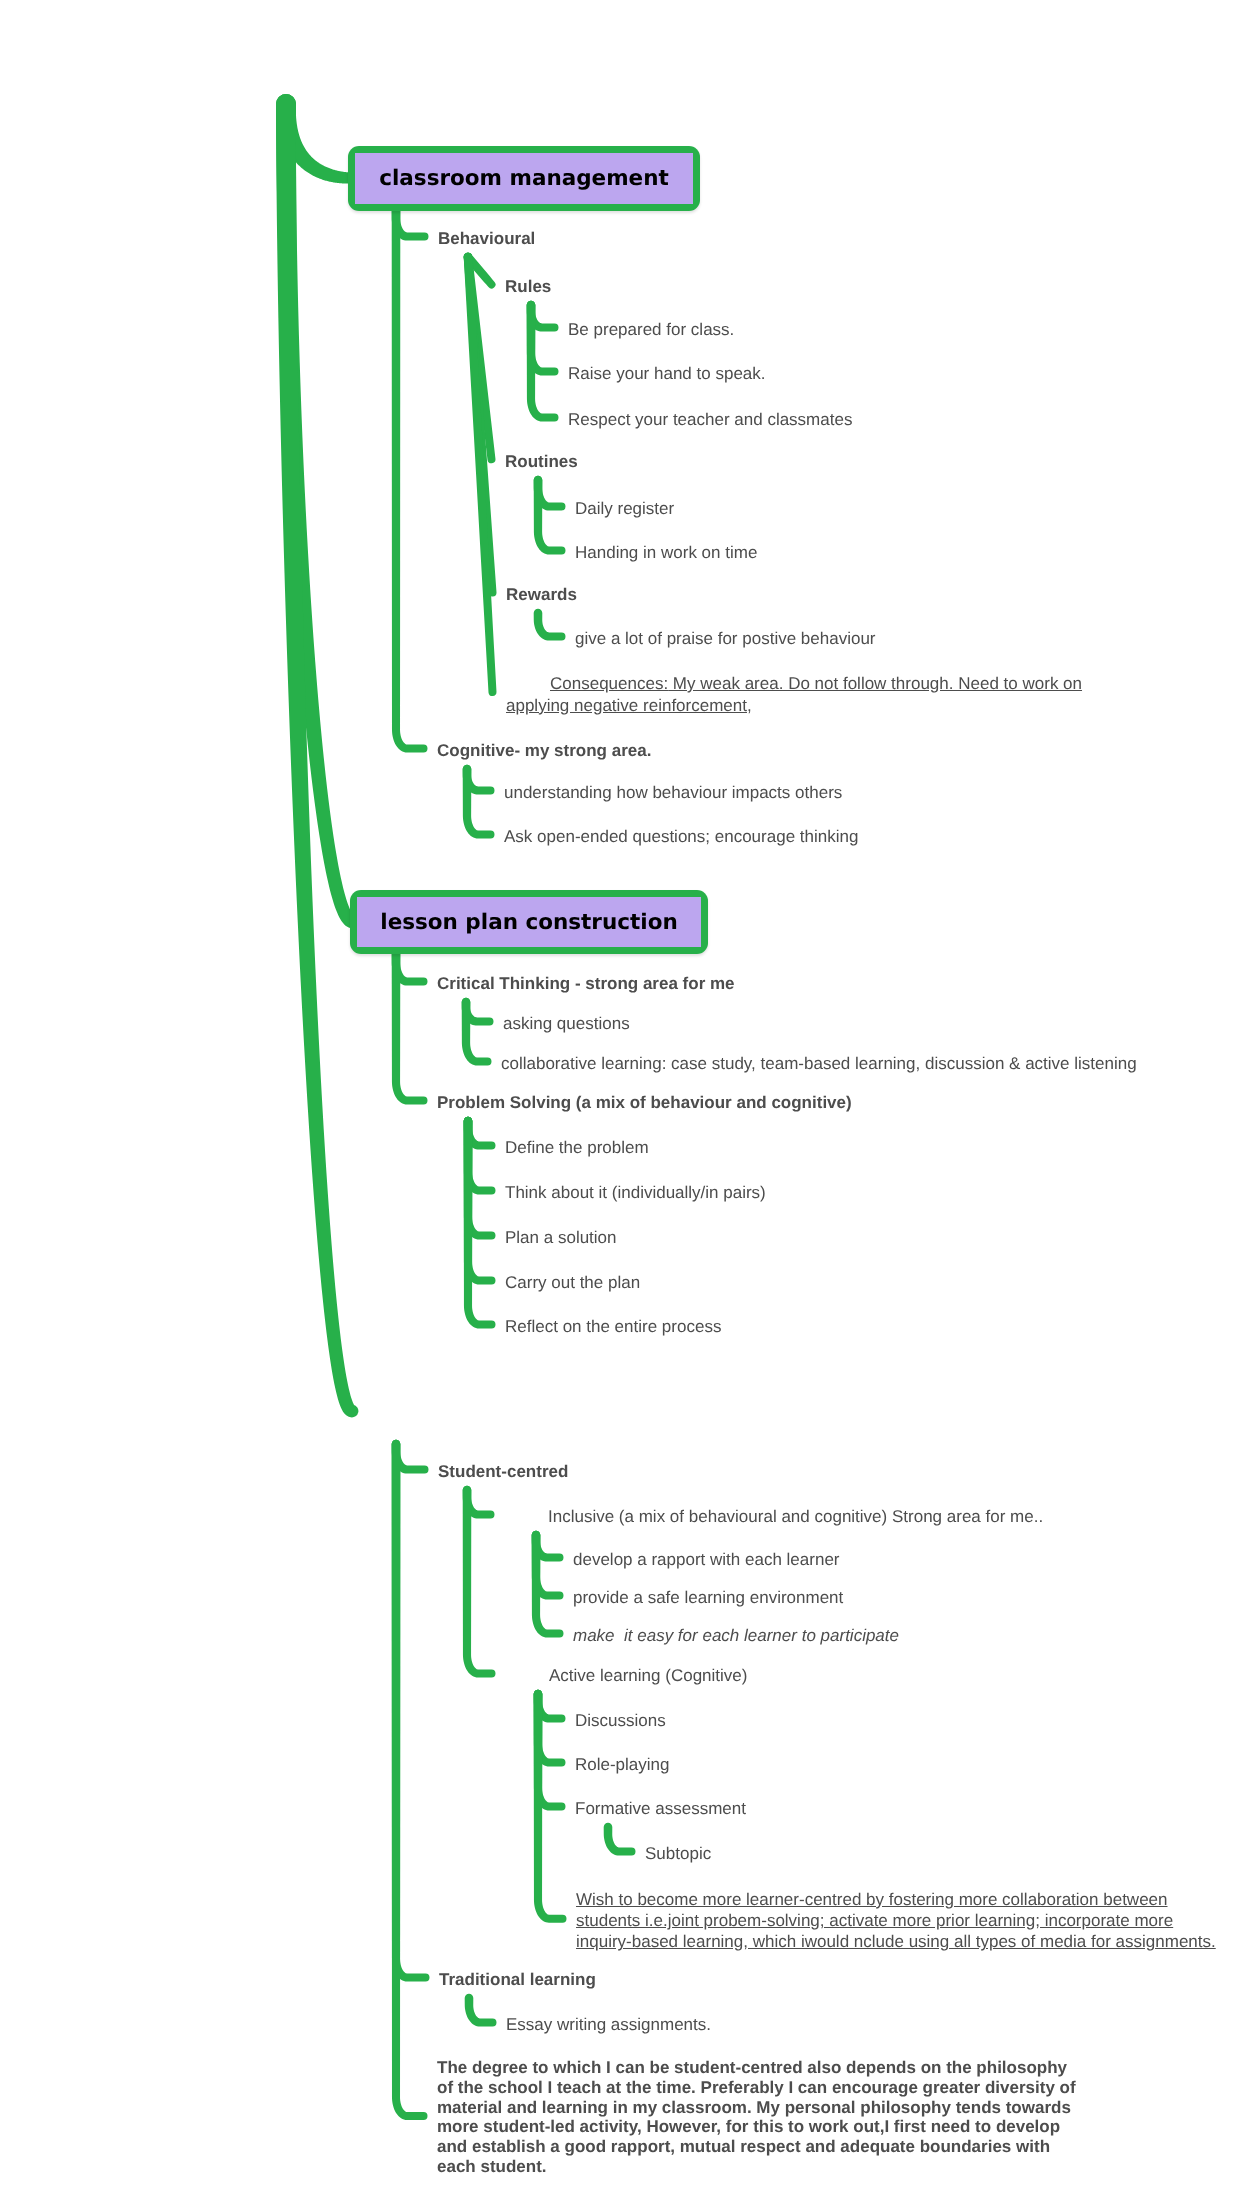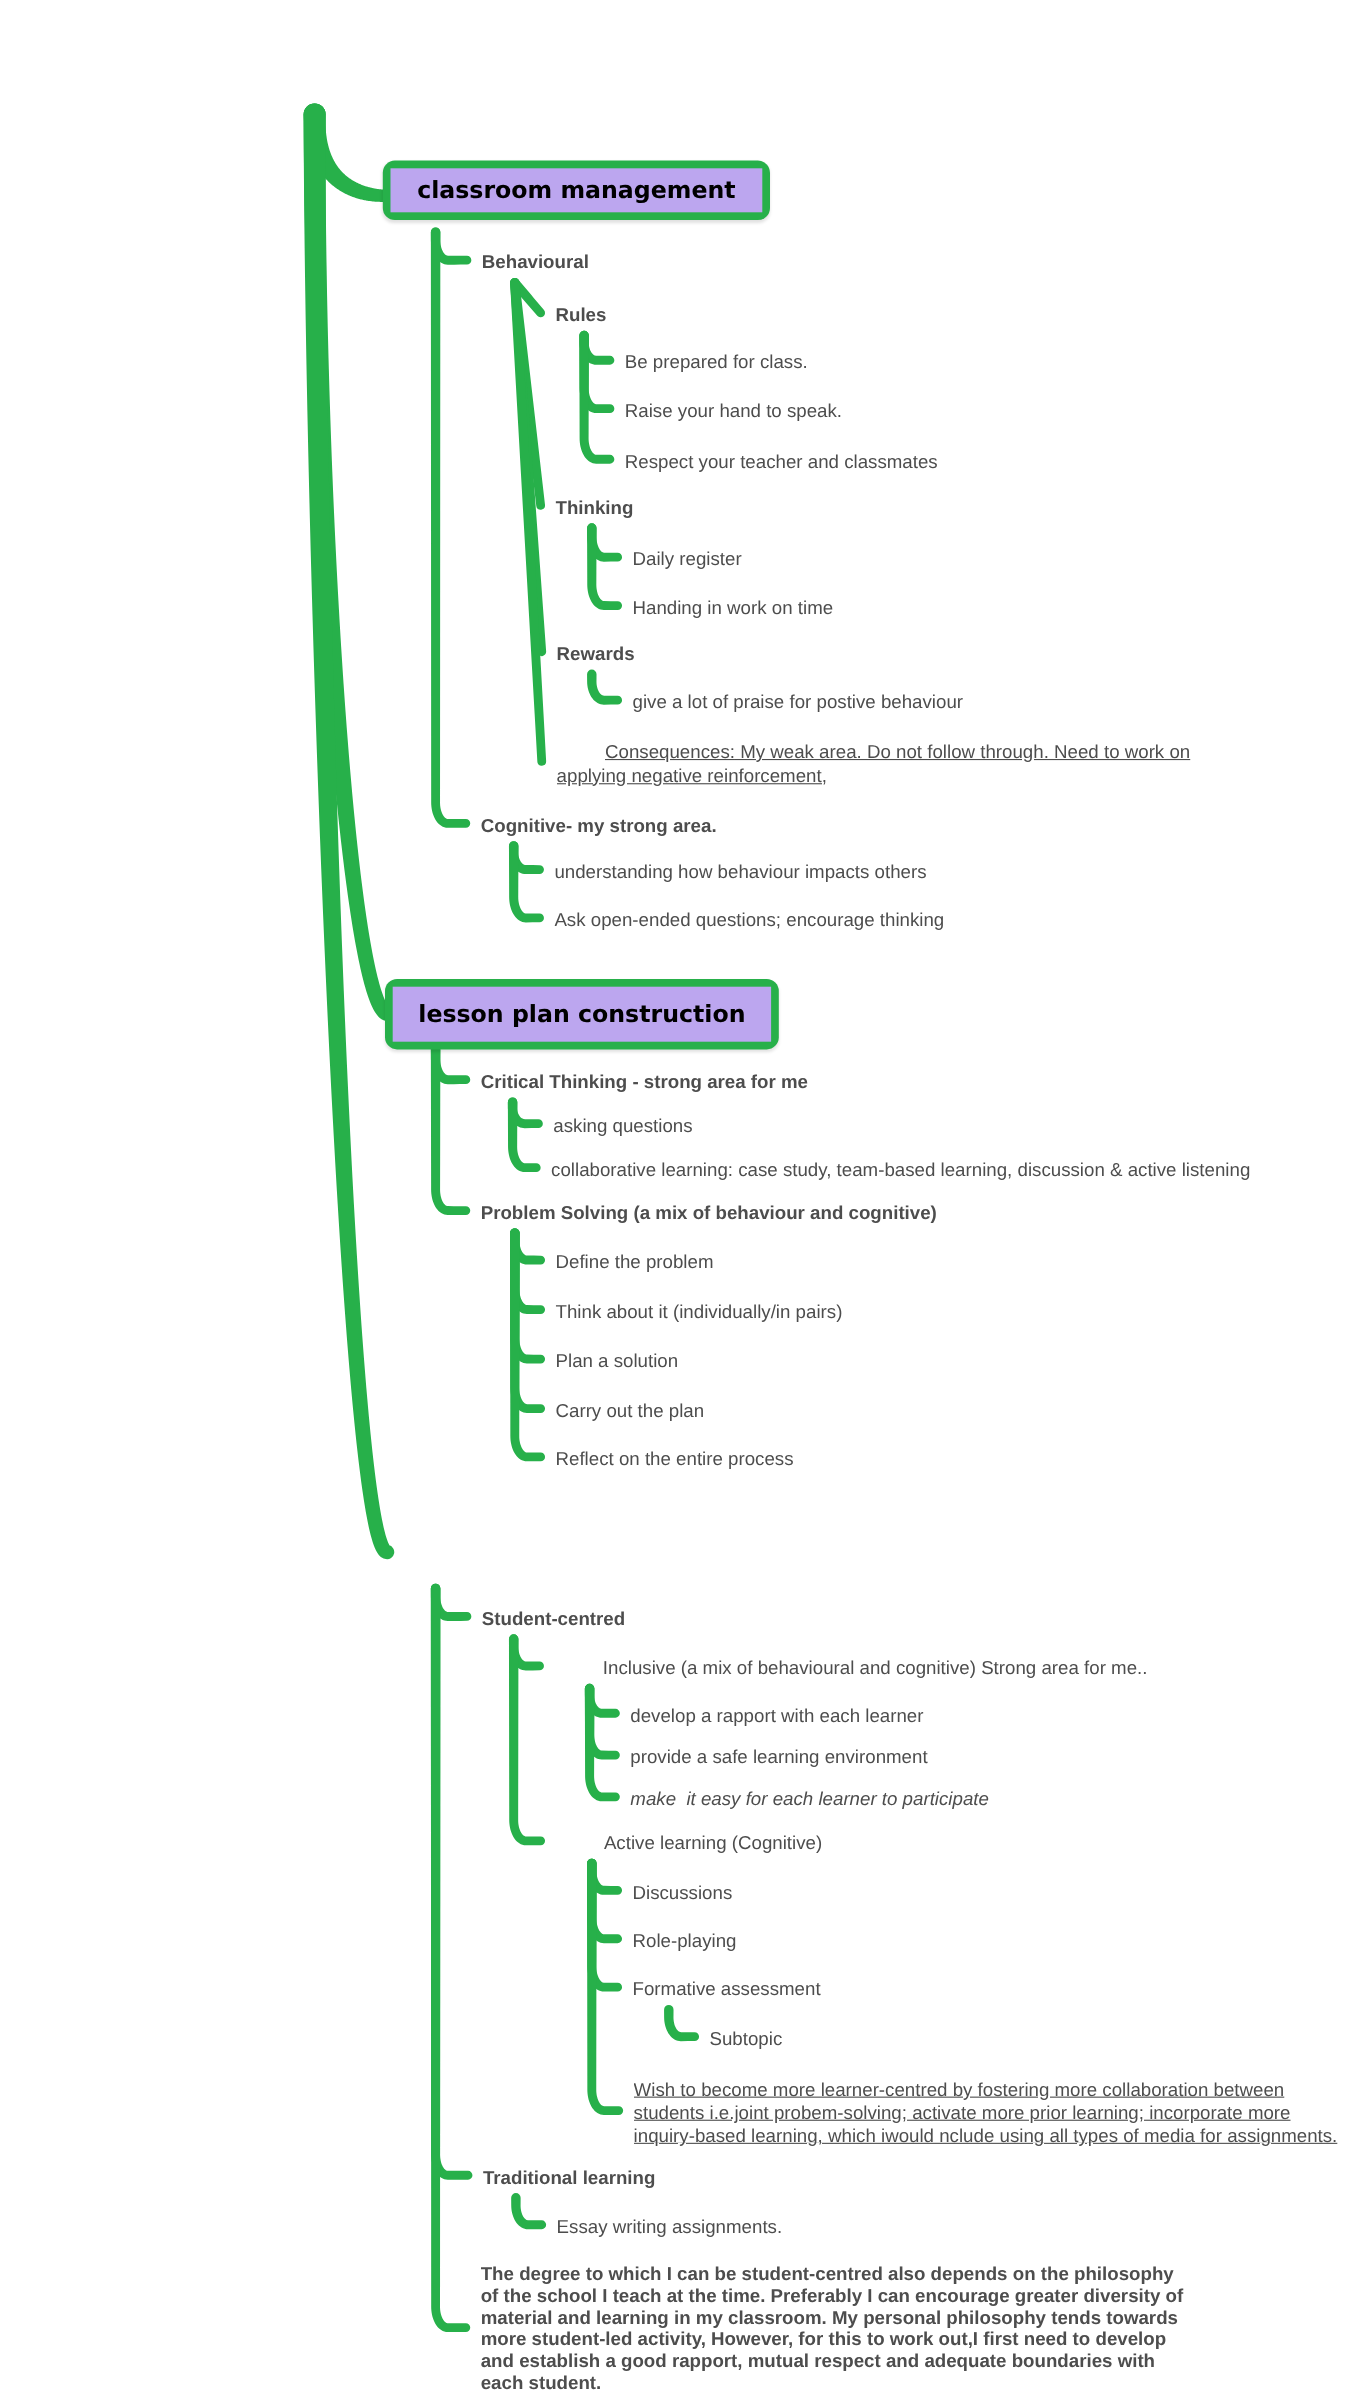--- a/index.html
+++ b/index.html
@@ -63,34 +63,34 @@
       <path d="M462.70,1490.00L462.71,1496.09L462.72,1502.19L462.73,1508.28L462.74,1514.37L462.75,1520.46L462.75,1526.56L462.76,1532.65L462.77,1538.74L462.78,1544.83L462.79,1550.93L462.80,1557.02L462.81,1563.11L462.82,1569.20L462.83,1575.30L462.84,1581.39L462.84,1587.48L462.85,1593.57L462.86,1599.67L462.87,1605.76L462.88,1611.85L462.89,1617.94L462.90,1624.04L462.91,1630.13L462.92,1636.22L462.93,1642.31L462.94,1648.41L462.94,1654.52L462.99,1656.36L463.14,1658.21L463.37,1660.04L463.70,1661.83L464.13,1663.58L464.64,1665.28L465.25,1666.92L465.94,1668.48L466.73,1669.96L467.61,1671.35L468.58,1672.63L469.65,1673.81L470.82,1674.86L472.10,1675.76L473.46,1676.50L474.92,1677.06L476.44,1677.40L477.96,1677.52L484.75,1677.51L491.50,1677.50A4.00,4.00 0 0 0 491.50,1669.50L484.75,1669.49L478.04,1669.48L477.64,1669.45L477.26,1669.36L476.84,1669.20L476.38,1668.95L475.88,1668.58L475.35,1668.10L474.80,1667.50L474.25,1666.76L473.71,1665.91L473.20,1664.95L472.73,1663.88L472.31,1662.72L471.93,1661.48L471.62,1660.16L471.38,1658.80L471.20,1657.39L471.09,1655.95L471.06,1654.48L471.06,1648.41L471.07,1642.31L471.08,1636.22L471.09,1630.13L471.10,1624.04L471.11,1617.94L471.12,1611.85L471.13,1605.76L471.14,1599.67L471.15,1593.57L471.16,1587.48L471.16,1581.39L471.17,1575.30L471.18,1569.20L471.19,1563.11L471.20,1557.02L471.21,1550.93L471.22,1544.83L471.23,1538.74L471.24,1532.65L471.25,1526.56L471.25,1520.46L471.26,1514.37L471.27,1508.28L471.28,1502.19L471.29,1496.09L471.30,1490.00A4.30,4.30 0 0 0 462.70,1490.00Z" fill="#27b04a"></path>
       <path d="M533.70,1694.00L533.72,1697.43L533.75,1700.90L533.81,1702.63L533.96,1704.39L534.21,1706.12L534.56,1707.82L535.00,1709.49L535.53,1711.10L536.16,1712.65L536.88,1714.13L537.69,1715.53L538.60,1716.85L539.60,1718.06L540.69,1719.17L541.88,1720.15L543.16,1720.99L544.53,1721.67L545.97,1722.18L547.47,1722.49L548.96,1722.59L555.25,1722.54L561.50,1722.50A4.00,4.00 0 0 0 561.50,1714.50L555.25,1714.46L549.04,1714.41L548.61,1714.38L548.21,1714.28L547.78,1714.12L547.31,1713.88L546.82,1713.54L546.31,1713.10L545.78,1712.56L545.26,1711.90L544.75,1711.13L544.27,1710.27L543.82,1709.31L543.41,1708.26L543.06,1707.14L542.77,1705.96L542.54,1704.73L542.37,1703.46L542.28,1702.17L542.25,1700.82L542.28,1697.43L542.30,1694.00A4.30,4.30 0 0 0 533.70,1694.00Z" fill="#27b04a"></path>
       <path d="M533.70,1694.00L533.72,1700.19L533.74,1706.38L533.76,1712.56L533.79,1718.75L533.81,1724.94L533.83,1731.13L533.85,1737.31L533.87,1743.52L533.93,1745.36L534.07,1747.22L534.31,1749.05L534.65,1750.84L535.07,1752.60L535.59,1754.30L536.20,1755.93L536.90,1757.50L537.69,1758.98L538.58,1760.37L539.55,1761.66L540.63,1762.83L541.80,1763.88L543.08,1764.79L544.45,1765.53L545.91,1766.09L547.44,1766.43L548.96,1766.54L555.25,1766.52L561.50,1766.50A4.00,4.00 0 0 0 561.50,1758.50L555.25,1758.48L549.04,1758.46L548.65,1758.43L548.27,1758.34L547.86,1758.17L547.40,1757.92L546.90,1757.56L546.37,1757.08L545.83,1756.47L545.28,1755.74L544.75,1754.89L544.25,1753.93L543.78,1752.86L543.36,1751.70L542.99,1750.46L542.68,1749.15L542.44,1747.79L542.26,1746.38L542.16,1744.95L542.13,1743.48L542.15,1737.31L542.17,1731.13L542.19,1724.94L542.21,1718.75L542.24,1712.56L542.26,1706.38L542.28,1700.19L542.30,1694.00A4.30,4.30 0 0 0 533.70,1694.00Z" fill="#27b04a"></path>
       <path d="M533.70,1694.00L533.71,1699.84L533.73,1705.69L533.74,1711.53L533.75,1717.38L533.77,1723.22L533.78,1729.06L533.79,1734.91L533.81,1740.75L533.82,1746.59L533.83,1752.44L533.85,1758.28L533.86,1764.13L533.88,1769.97L533.89,1775.81L533.90,1781.66L533.92,1787.52L533.97,1789.36L534.11,1791.21L534.35,1793.04L534.68,1794.84L535.11,1796.59L535.62,1798.29L536.23,1799.92L536.93,1801.48L537.72,1802.97L538.60,1804.35L539.57,1805.64L540.64,1806.82L541.82,1807.87L543.09,1808.77L544.46,1809.51L545.91,1810.07L547.44,1810.41L548.96,1810.53L555.25,1810.51L561.50,1810.50A4.00,4.00 0 0 0 561.50,1802.50L555.25,1802.49L549.04,1802.47L548.64,1802.44L548.26,1802.35L547.85,1802.19L547.39,1801.94L546.89,1801.57L546.36,1801.09L545.81,1800.49L545.26,1799.76L544.73,1798.90L544.22,1797.94L543.75,1796.87L543.33,1795.71L542.96,1794.47L542.65,1793.16L542.40,1791.79L542.22,1790.39L542.12,1788.95L542.08,1787.48L542.10,1781.66L542.11,1775.81L542.12,1769.97L542.14,1764.13L542.15,1758.28L542.17,1752.44L542.18,1746.59L542.19,1740.75L542.21,1734.91L542.22,1729.06L542.23,1723.22L542.25,1717.38L542.26,1711.53L542.27,1705.69L542.29,1699.84L542.30,1694.00A4.30,4.30 0 0 0 533.70,1694.00Z" fill="#27b04a"></path>
       <path d="M603.70,1827.00L603.72,1830.43L603.75,1833.90L603.81,1835.63L603.96,1837.39L604.21,1839.12L604.56,1840.82L605.00,1842.49L605.53,1844.10L606.16,1845.65L606.88,1847.13L607.69,1848.53L608.60,1849.85L609.60,1851.06L610.69,1852.17L611.88,1853.15L613.16,1853.99L614.53,1854.67L615.97,1855.18L617.47,1855.49L618.96,1855.59L625.25,1855.54L631.50,1855.50A4.00,4.00 0 0 0 631.50,1847.50L625.25,1847.46L619.04,1847.41L618.61,1847.38L618.21,1847.28L617.78,1847.12L617.31,1846.88L616.82,1846.54L616.31,1846.10L615.78,1845.56L615.26,1844.90L614.75,1844.13L614.27,1843.27L613.82,1842.31L613.41,1841.26L613.06,1840.14L612.77,1838.96L612.54,1837.73L612.37,1836.46L612.28,1835.17L612.25,1833.82L612.28,1830.43L612.30,1827.00A4.30,4.30 0 0 0 603.70,1827.00Z" fill="#27b04a"></path>
       <path d="M533.70,1694.00L533.71,1700.05L533.71,1706.10L533.72,1712.15L533.73,1718.20L533.74,1724.25L533.74,1730.30L533.75,1736.35L533.76,1742.40L533.77,1748.45L533.77,1754.50L533.78,1760.55L533.79,1766.60L533.80,1772.65L533.80,1778.70L533.81,1784.75L533.82,1790.80L533.83,1796.85L533.83,1802.90L533.84,1808.95L533.85,1815.00L533.86,1821.05L533.86,1827.10L533.87,1833.15L533.88,1839.20L533.89,1845.25L533.89,1851.30L533.90,1857.35L533.91,1863.40L533.92,1869.45L533.92,1875.50L533.93,1881.55L533.94,1887.60L533.95,1893.65L533.95,1899.72L534.00,1901.56L534.15,1903.41L534.38,1905.24L534.71,1907.03L535.13,1908.78L535.65,1910.48L536.25,1912.11L536.95,1913.67L537.74,1915.15L538.61,1916.54L539.59,1917.83L540.66,1919.00L541.83,1920.05L543.10,1920.96L544.46,1921.70L545.92,1922.26L547.44,1922.60L548.96,1922.72L555.75,1922.71L562.50,1922.70A4.00,4.00 0 0 0 562.50,1914.70L555.75,1914.69L549.04,1914.68L548.64,1914.65L548.26,1914.57L547.84,1914.40L547.38,1914.15L546.87,1913.79L546.34,1913.30L545.79,1912.70L545.24,1911.97L544.71,1911.12L544.20,1910.15L543.73,1909.08L543.30,1907.92L542.93,1906.68L542.61,1905.37L542.37,1904.00L542.19,1902.59L542.08,1901.15L542.05,1899.68L542.05,1893.65L542.06,1887.60L542.07,1881.55L542.08,1875.50L542.08,1869.45L542.09,1863.40L542.10,1857.35L542.11,1851.30L542.11,1845.25L542.12,1839.20L542.13,1833.15L542.14,1827.10L542.14,1821.05L542.15,1815.00L542.16,1808.95L542.17,1802.90L542.17,1796.85L542.18,1790.80L542.19,1784.75L542.20,1778.70L542.20,1772.65L542.21,1766.60L542.22,1760.55L542.23,1754.50L542.23,1748.45L542.24,1742.40L542.25,1736.35L542.26,1730.30L542.26,1724.25L542.27,1718.20L542.28,1712.15L542.29,1706.10L542.29,1700.05L542.30,1694.00A4.30,4.30 0 0 0 533.70,1694.00Z" fill="#27b04a"></path>
       <path d="M391.70,1444.00L391.70,1449.98L391.71,1455.97L391.71,1461.95L391.71,1467.93L391.72,1473.91L391.72,1479.90L391.72,1485.88L391.73,1491.86L391.73,1497.84L391.73,1503.83L391.74,1509.81L391.74,1515.79L391.74,1521.77L391.75,1527.76L391.75,1533.74L391.75,1539.72L391.75,1545.70L391.76,1551.69L391.76,1557.67L391.76,1563.65L391.77,1569.63L391.77,1575.62L391.77,1581.60L391.78,1587.58L391.78,1593.56L391.78,1599.55L391.79,1605.53L391.79,1611.51L391.79,1617.49L391.80,1623.48L391.80,1629.46L391.80,1635.44L391.81,1641.42L391.81,1647.41L391.81,1653.39L391.82,1659.37L391.82,1665.35L391.82,1671.34L391.83,1677.32L391.83,1683.30L391.83,1689.28L391.84,1695.27L391.84,1701.25L391.84,1707.23L391.85,1713.22L391.85,1719.20L391.85,1725.18L391.85,1731.16L391.86,1737.15L391.86,1743.13L391.86,1749.11L391.87,1755.09L391.87,1761.08L391.87,1767.06L391.88,1773.04L391.88,1779.02L391.88,1785.01L391.89,1790.99L391.89,1796.97L391.89,1802.95L391.90,1808.94L391.90,1814.92L391.90,1820.90L391.91,1826.88L391.91,1832.87L391.91,1838.85L391.92,1844.83L391.92,1850.81L391.92,1856.80L391.93,1862.78L391.93,1868.76L391.93,1874.74L391.94,1880.73L391.94,1886.71L391.94,1892.69L391.94,1898.67L391.95,1904.66L391.95,1910.64L391.95,1916.62L391.96,1922.60L391.96,1928.59L391.96,1934.57L391.97,1940.55L391.97,1946.53L391.97,1952.52L391.98,1958.52L392.03,1960.36L392.17,1962.21L392.40,1964.03L392.73,1965.83L393.15,1967.58L393.66,1969.27L394.27,1970.91L394.96,1972.47L395.75,1973.95L396.62,1975.33L397.60,1976.62L398.67,1977.80L399.83,1978.84L401.10,1979.75L402.47,1980.49L403.92,1981.05L405.44,1981.39L406.96,1981.51L413.17,1981.51L419.33,1981.50L425.50,1981.50A4.00,4.00 0 0 0 425.50,1973.50L419.33,1973.50L413.17,1973.49L407.04,1973.49L406.64,1973.46L406.26,1973.37L405.84,1973.21L405.37,1972.96L404.87,1972.59L404.33,1972.11L403.78,1971.51L403.23,1970.77L402.70,1969.92L402.19,1968.96L401.71,1967.89L401.28,1966.73L400.91,1965.48L400.60,1964.17L400.35,1962.80L400.17,1961.39L400.06,1959.95L400.02,1958.48L400.03,1952.52L400.03,1946.53L400.03,1940.55L400.04,1934.57L400.04,1928.59L400.04,1922.60L400.05,1916.62L400.05,1910.64L400.05,1904.66L400.06,1898.67L400.06,1892.69L400.06,1886.71L400.06,1880.73L400.07,1874.74L400.07,1868.76L400.07,1862.78L400.08,1856.80L400.08,1850.81L400.08,1844.83L400.09,1838.85L400.09,1832.87L400.09,1826.88L400.10,1820.90L400.10,1814.92L400.10,1808.94L400.11,1802.95L400.11,1796.97L400.11,1790.99L400.12,1785.01L400.12,1779.02L400.12,1773.04L400.13,1767.06L400.13,1761.08L400.13,1755.09L400.14,1749.11L400.14,1743.13L400.14,1737.15L400.15,1731.16L400.15,1725.18L400.15,1719.20L400.15,1713.22L400.16,1707.23L400.16,1701.25L400.16,1695.27L400.17,1689.28L400.17,1683.30L400.17,1677.32L400.18,1671.34L400.18,1665.35L400.18,1659.37L400.19,1653.39L400.19,1647.41L400.19,1641.42L400.20,1635.44L400.20,1629.46L400.20,1623.48L400.21,1617.49L400.21,1611.51L400.21,1605.53L400.22,1599.55L400.22,1593.56L400.22,1587.58L400.23,1581.60L400.23,1575.62L400.23,1569.63L400.24,1563.65L400.24,1557.67L400.24,1551.69L400.25,1545.70L400.25,1539.72L400.25,1533.74L400.25,1527.76L400.26,1521.77L400.26,1515.79L400.26,1509.81L400.27,1503.83L400.27,1497.84L400.27,1491.86L400.28,1485.88L400.28,1479.90L400.28,1473.91L400.29,1467.93L400.29,1461.95L400.29,1455.97L400.30,1449.98L400.30,1444.00A4.30,4.30 0 0 0 391.70,1444.00Z" fill="#27b04a"></path>
       <path d="M464.70,1998.00L464.72,2001.43L464.75,2004.90L464.81,2006.63L464.96,2008.39L465.21,2010.12L465.56,2011.82L466.00,2013.49L466.53,2015.10L467.16,2016.65L467.88,2018.13L468.69,2019.53L469.60,2020.85L470.60,2022.06L471.69,2023.17L472.88,2024.15L474.16,2024.99L475.53,2025.67L476.97,2026.18L478.47,2026.49L479.96,2026.59L486.25,2026.54L492.50,2026.50A4.00,4.00 0 0 0 492.50,2018.50L486.25,2018.46L480.04,2018.41L479.61,2018.38L479.21,2018.28L478.78,2018.12L478.31,2017.88L477.82,2017.54L477.31,2017.10L476.78,2016.56L476.26,2015.90L475.75,2015.13L475.27,2014.27L474.82,2013.31L474.41,2012.26L474.06,2011.14L473.77,2009.96L473.54,2008.73L473.37,2007.46L473.28,2006.17L473.25,2004.82L473.28,2001.43L473.30,1998.00A4.30,4.30 0 0 0 464.70,1998.00Z" fill="#27b04a"></path>
       <path d="M391.70,1444.00L391.70,1449.99L391.71,1455.98L391.71,1461.97L391.71,1467.96L391.71,1473.95L391.72,1479.94L391.72,1485.94L391.72,1491.93L391.72,1497.92L391.73,1503.91L391.73,1509.90L391.73,1515.89L391.73,1521.88L391.74,1527.87L391.74,1533.86L391.74,1539.85L391.74,1545.84L391.75,1551.83L391.75,1557.83L391.75,1563.82L391.75,1569.81L391.76,1575.80L391.76,1581.79L391.76,1587.78L391.76,1593.77L391.77,1599.76L391.77,1605.75L391.77,1611.74L391.78,1617.73L391.78,1623.72L391.78,1629.72L391.78,1635.71L391.79,1641.70L391.79,1647.69L391.79,1653.68L391.79,1659.67L391.80,1665.66L391.80,1671.65L391.80,1677.64L391.80,1683.63L391.81,1689.62L391.81,1695.61L391.81,1701.61L391.81,1707.60L391.82,1713.59L391.82,1719.58L391.82,1725.57L391.82,1731.56L391.83,1737.55L391.83,1743.54L391.83,1749.53L391.83,1755.52L391.84,1761.51L391.84,1767.50L391.84,1773.50L391.85,1779.49L391.85,1785.48L391.85,1791.47L391.85,1797.46L391.86,1803.45L391.86,1809.44L391.86,1815.43L391.86,1821.42L391.87,1827.41L391.87,1833.40L391.87,1839.39L391.87,1845.39L391.88,1851.38L391.88,1857.37L391.88,1863.36L391.88,1869.35L391.89,1875.34L391.89,1881.33L391.89,1887.32L391.89,1893.31L391.90,1899.30L391.90,1905.29L391.90,1911.28L391.90,1917.28L391.91,1923.27L391.91,1929.26L391.91,1935.25L391.92,1941.24L391.92,1947.23L391.92,1953.22L391.92,1959.21L391.93,1965.20L391.93,1971.19L391.93,1977.18L391.93,1983.17L391.94,1989.17L391.94,1995.16L391.94,2001.15L391.94,2007.14L391.95,2013.13L391.95,2019.12L391.95,2025.11L391.95,2031.10L391.96,2037.09L391.96,2043.08L391.96,2049.07L391.96,2055.06L391.97,2061.06L391.97,2067.05L391.97,2073.04L391.97,2079.03L391.98,2085.02L391.98,2091.01L391.98,2097.02L392.03,2098.86L392.17,2100.71L392.41,2102.53L392.73,2104.33L393.16,2106.08L393.67,2107.77L394.27,2109.41L394.96,2110.97L395.75,2112.44L396.63,2113.83L397.60,2115.12L398.67,2116.29L399.84,2117.34L401.10,2118.25L402.47,2118.99L403.92,2119.55L405.44,2119.89L406.96,2120.01L412.50,2120.00L418.00,2120.00L423.50,2120.00A4.00,4.00 0 0 0 423.50,2112.00L418.00,2112.00L412.50,2112.00L407.04,2111.99L406.64,2111.97L406.26,2111.88L405.84,2111.71L405.37,2111.46L404.87,2111.10L404.33,2110.62L403.78,2110.01L403.23,2109.28L402.69,2108.43L402.18,2107.46L401.71,2106.39L401.28,2105.23L400.91,2103.98L400.59,2102.67L400.34,2101.30L400.16,2099.89L400.05,2098.45L400.02,2096.98L400.02,2091.01L400.02,2085.02L400.03,2079.03L400.03,2073.04L400.03,2067.05L400.03,2061.06L400.04,2055.06L400.04,2049.07L400.04,2043.08L400.04,2037.09L400.05,2031.10L400.05,2025.11L400.05,2019.12L400.05,2013.13L400.06,2007.14L400.06,2001.15L400.06,1995.16L400.06,1989.17L400.07,1983.17L400.07,1977.18L400.07,1971.19L400.07,1965.20L400.08,1959.21L400.08,1953.22L400.08,1947.23L400.08,1941.24L400.09,1935.25L400.09,1929.26L400.09,1923.27L400.10,1917.28L400.10,1911.28L400.10,1905.29L400.10,1899.30L400.11,1893.31L400.11,1887.32L400.11,1881.33L400.11,1875.34L400.12,1869.35L400.12,1863.36L400.12,1857.37L400.12,1851.38L400.13,1845.39L400.13,1839.39L400.13,1833.40L400.13,1827.41L400.14,1821.42L400.14,1815.43L400.14,1809.44L400.14,1803.45L400.15,1797.46L400.15,1791.47L400.15,1785.48L400.15,1779.49L400.16,1773.50L400.16,1767.50L400.16,1761.51L400.17,1755.52L400.17,1749.53L400.17,1743.54L400.17,1737.55L400.18,1731.56L400.18,1725.57L400.18,1719.58L400.18,1713.59L400.19,1707.60L400.19,1701.61L400.19,1695.61L400.19,1689.62L400.20,1683.63L400.20,1677.64L400.20,1671.65L400.20,1665.66L400.21,1659.67L400.21,1653.68L400.21,1647.69L400.21,1641.70L400.22,1635.71L400.22,1629.72L400.22,1623.72L400.22,1617.73L400.23,1611.74L400.23,1605.75L400.23,1599.76L400.24,1593.77L400.24,1587.78L400.24,1581.79L400.24,1575.80L400.25,1569.81L400.25,1563.82L400.25,1557.83L400.25,1551.83L400.26,1545.84L400.26,1539.85L400.26,1533.86L400.26,1527.87L400.27,1521.88L400.27,1515.89L400.27,1509.90L400.27,1503.91L400.28,1497.92L400.28,1491.93L400.28,1485.94L400.28,1479.94L400.29,1473.95L400.29,1467.96L400.29,1461.97L400.29,1455.98L400.30,1449.99L400.30,1444.00A4.30,4.30 0 0 0 391.70,1444.00Z" fill="#27b04a"></path>
     </svg>
-<div class="topic-box" style="left: 348px; top: 146px; width: 352px; height: 54px; background: rgb(39, 176, 74);">
+<div class="topic-box" style="left: 348px; top: 146px; width: 352px; height: 65px; background: rgb(39, 176, 74);">
       <div class="topic-fill" style="background: rgb(188, 166, 239);"></div>
       <span class="topic-label" style="color: rgb(0, 0, 0);">classroom management</span>
     </div>
     <div class="topic-box" style="left: 350px; top: 890px; width: 358px; height: 64px; background: rgb(39, 176, 74);">
       <div class="topic-fill" style="background: rgb(188, 166, 239);"></div>
       <span class="topic-label" style="color: rgb(0, 0, 0);">lesson plan construction</span>
     </div>
     <div class="leaf bold" style="left: 438px; top: 228px;">Behavioural</div>
     <div class="leaf bold" style="left: 505px; top: 276px;">Rules</div>
     <div class="leaf" style="left: 568px; top: 319px;">Be prepared for class.</div>
     <div class="leaf" style="left: 568px; top: 363px;">Raise your hand to speak.</div>
     <div class="leaf" style="left: 568px; top: 409px;">Respect your teacher and classmates</div>
-    <div class="leaf bold" style="left: 505px; top: 451px;">Thinking</div>
+    <div class="leaf bold" style="left: 505px; top: 451px;">Routines</div>
     <div class="leaf" style="left: 575px; top: 498px;">Daily register</div>
     <div class="leaf" style="left: 575px; top: 542px;">Handing in work on time</div>
     <div class="leaf bold" style="left: 506px; top: 584px;">Rewards</div>
     <div class="leaf" style="left: 575px; top: 628px;">give a lot of praise for postive behaviour</div>
     <div class="leaf u" style="left: 506px; top: 673px; width: 625px; white-space: normal; line-height: 21.5px;"><span class="lead">Consequences:</span><span> My weak area. Do not follow through. Need to work on applying negative reinforcement,</span></div>
     <div class="leaf bold" style="left: 437px; top: 740px;">Cognitive- my strong area.</div>
     <div class="leaf" style="left: 504px; top: 782px;">understanding how behaviour impacts others</div>
     <div class="leaf" style="left: 504px; top: 826px;">Ask open-ended questions; encourage thinking</div>
     <div class="leaf bold" style="left: 437px; top: 973px;">Critical Thinking - strong area for me</div>
     <div class="leaf" style="left: 503px; top: 1013px;">asking questions</div>

